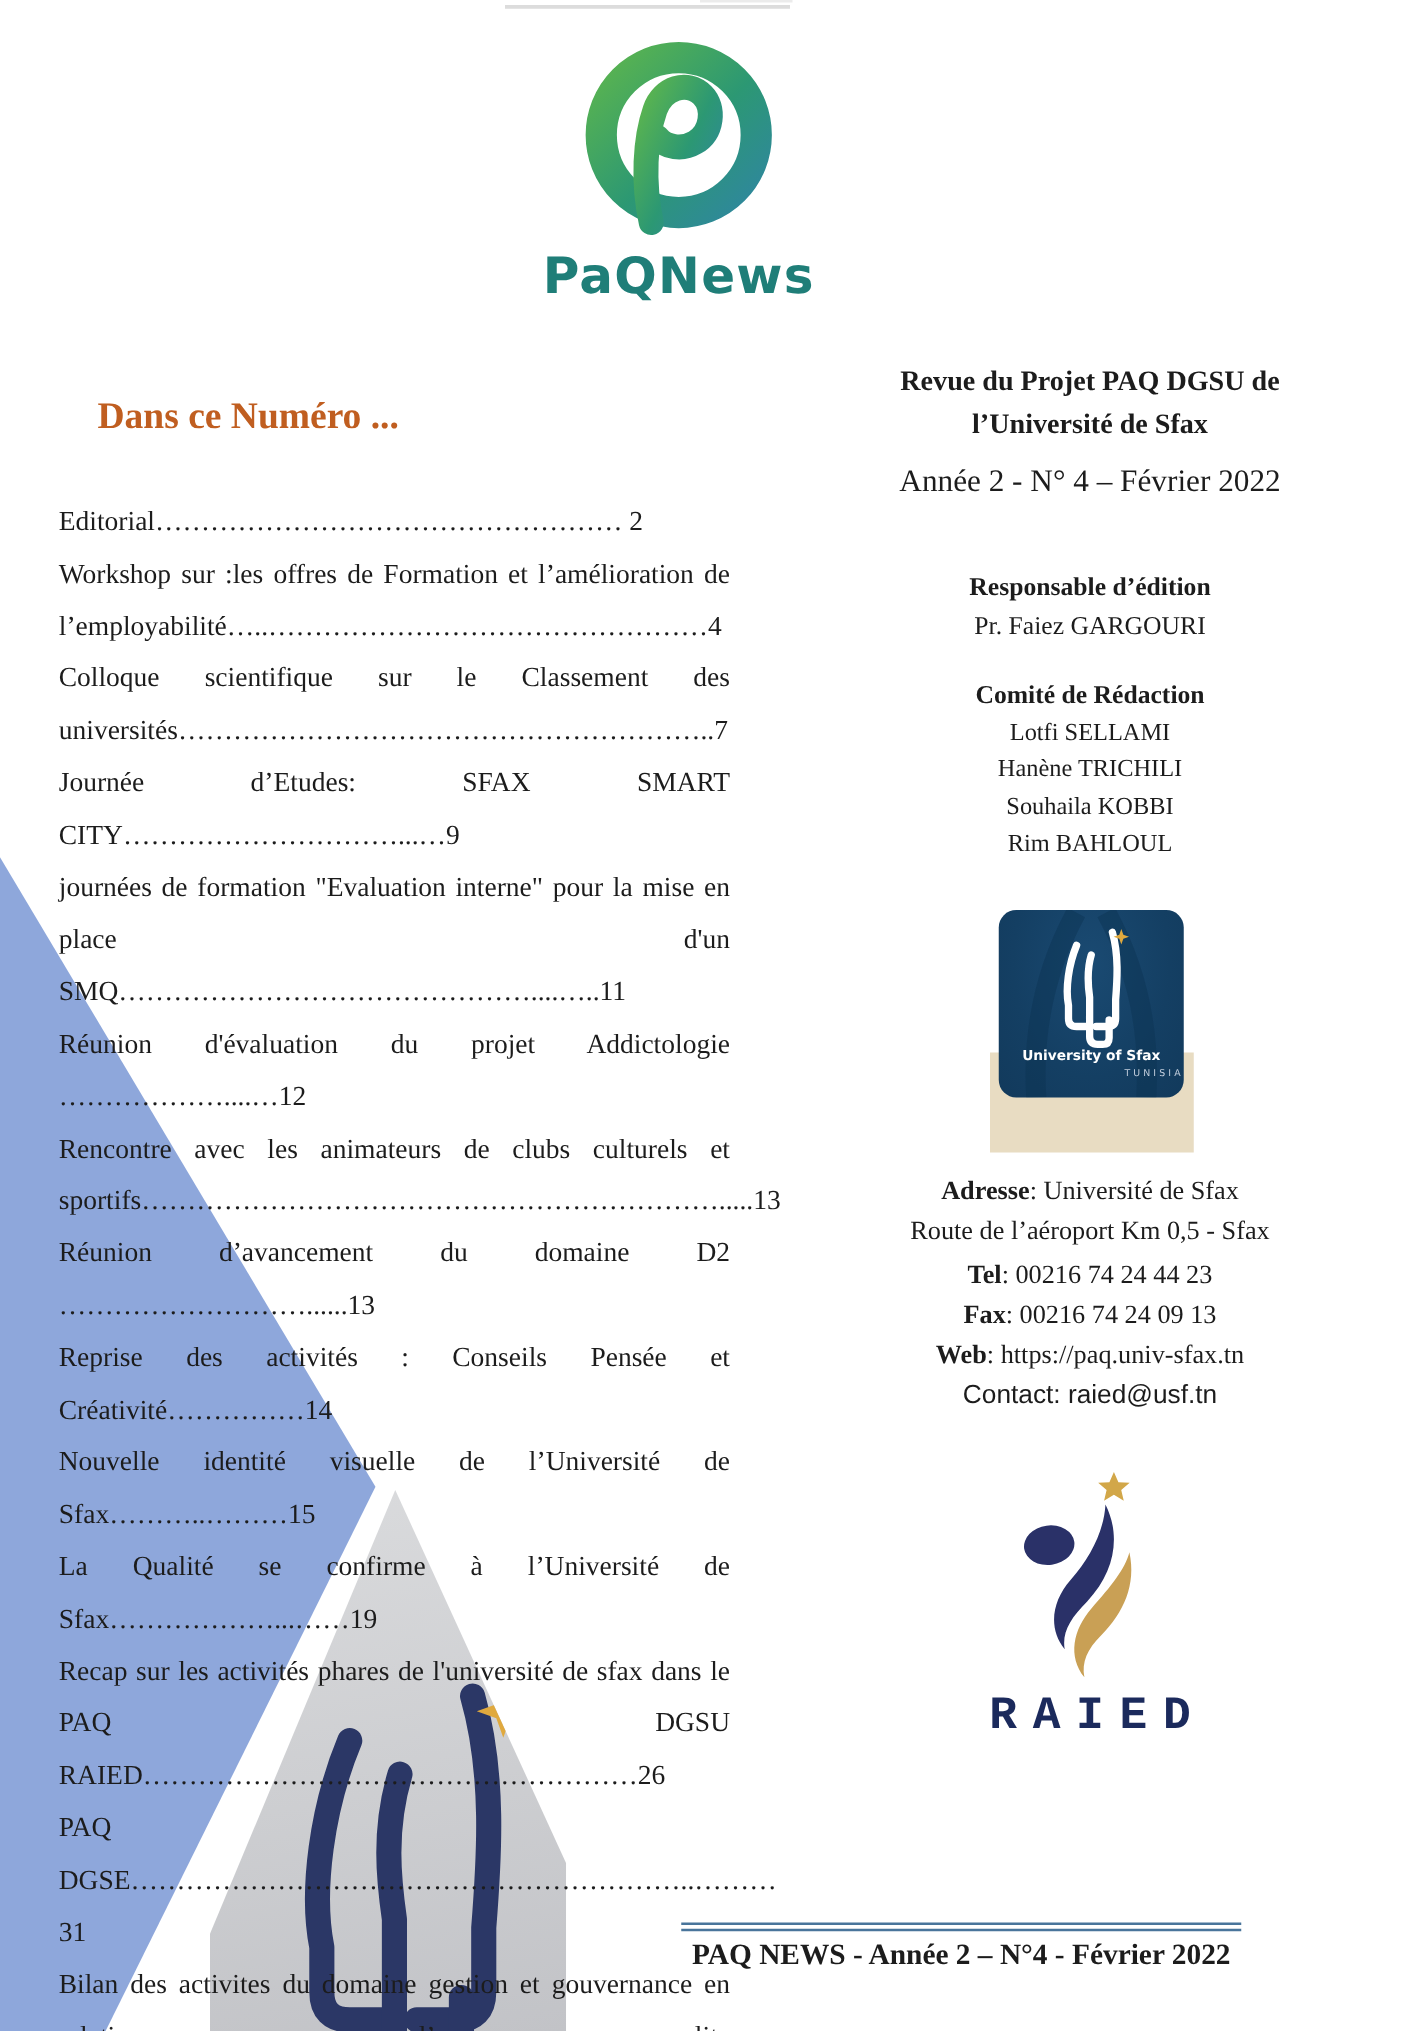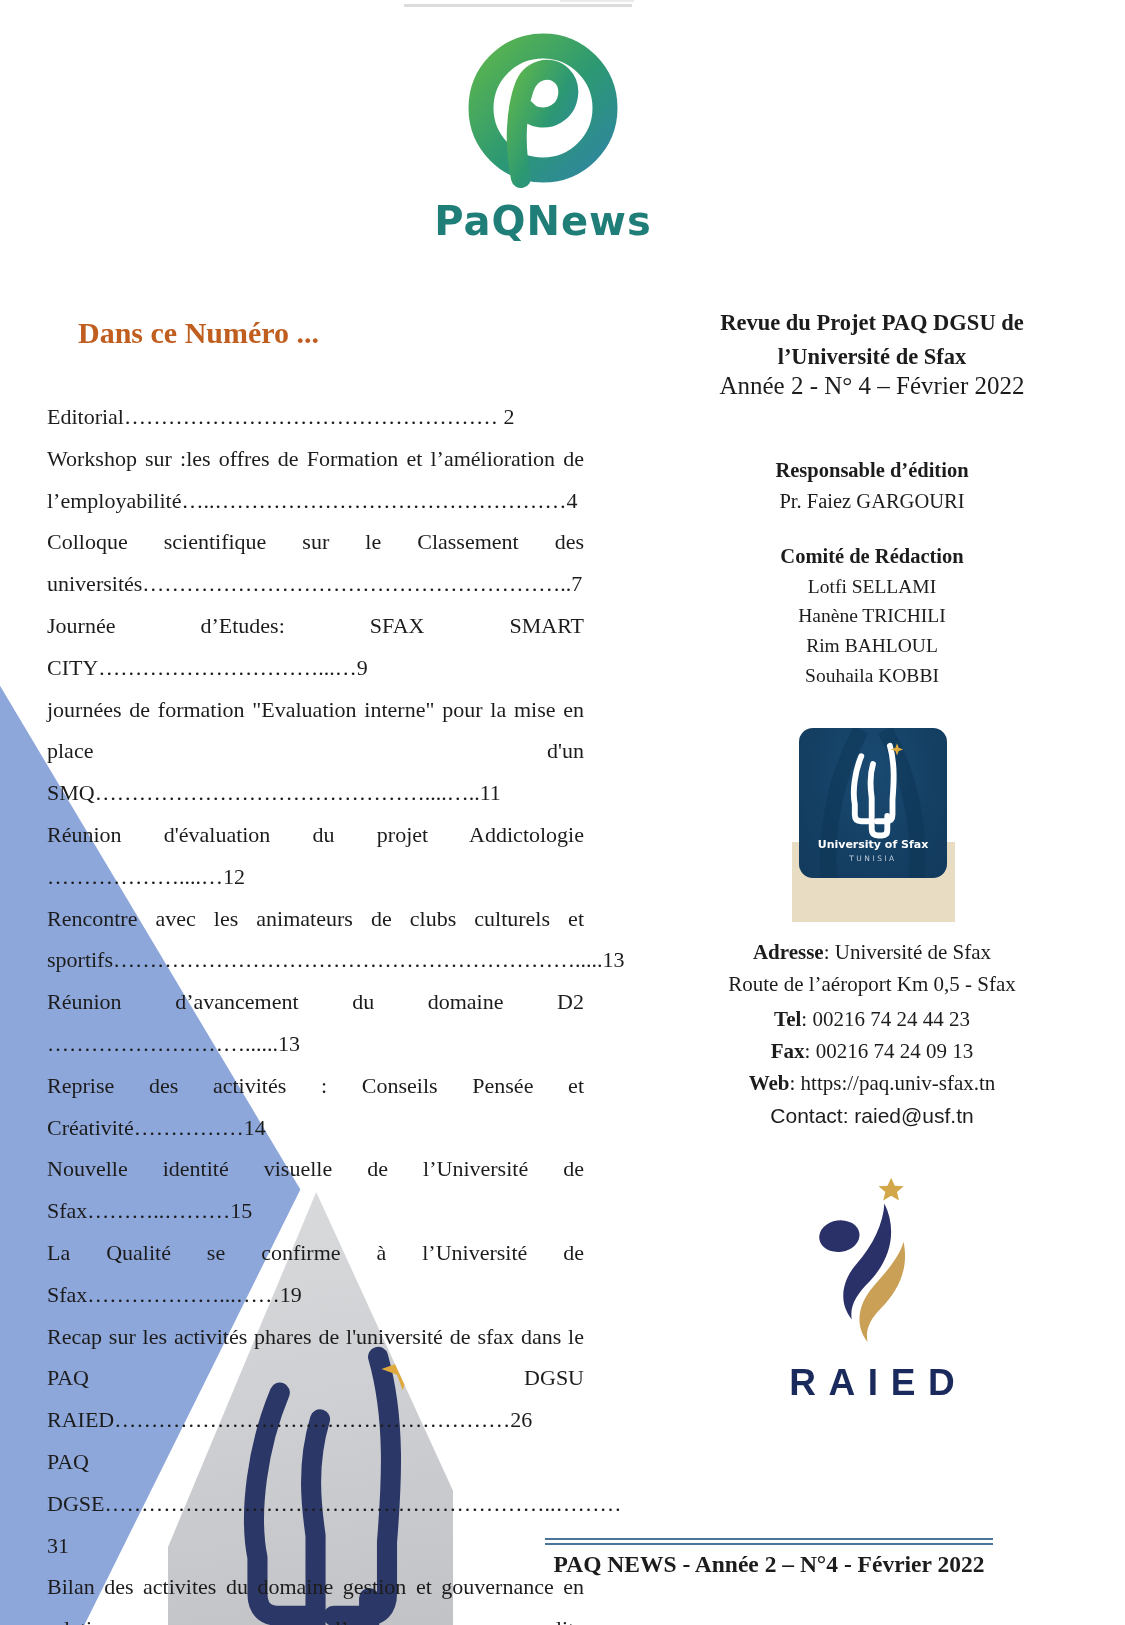--- a/index.html
+++ b/index.html
@@ -26,45 +26,45 @@
 
   
   .toc-heading{position:absolute;left:78px;top:316px;font-size:30px;font-weight:bold;
                color:#c05e20;z-index:3;}
   .toc{position:absolute;left:47px;top:396px;width:537px;font-size:22px;line-height:1.9;
        text-align:justify;z-index:3;}
   .toc p{margin:0;}
 
   
   .rc{position:absolute;left:702px;width:340px;text-align:center;z-index:3;}
-  .jr-title{top:306px;font-size:22.5px;font-weight:bold;line-height:1.5;}
+  .jr-title{top:288px;font-size:22.5px;font-weight:bold;line-height:1.5;}
   .issue{top:372px;font-size:25px;}
   .resp{top:455px;font-size:20.5px;line-height:1.5;}
   .committee{top:541px;font-size:20.5px;line-height:1.5;}
   .committee .member{font-size:19.5px;line-height:1.52;}
   .b{font-weight:bold;}
 
   .univ-band{position:absolute;left:792px;top:842px;width:163px;height:80px;background:#e8dcc2;z-index:2;}
   .univ-logo{position:absolute;left:799px;top:728px;width:148px;height:150px;border-radius:14px;
              background:radial-gradient(ellipse at 50% 28%,#1a4a72 0%,#143f63 60%,#123a5c 100%);
              z-index:3;overflow:hidden;}
   .univ-logo .folds{position:absolute;left:0;top:0;width:148px;height:150px;}
   .univ-logo .emblem{position:absolute;left:35px;top:10px;width:78px;color:#ffffff;}
   .univ-name{position:absolute;left:0;top:110px;width:100%;text-align:center;color:#ffffff;
              font-family:"DejaVu Sans",sans-serif;font-weight:bold;font-size:11px;}
-  .univ-country{position:absolute;left:0;top:126px;width:100%;text-align:center;color:#c2cedd;
+  .univ-country{position:absolute;left:0;top:126px;width:100%;text-align:right;color:#c2cedd;
              font-family:"DejaVu Sans",sans-serif;font-size:7.5px;letter-spacing:2.5px;}
 
   .addr{top:937px;font-size:21px;line-height:1.5;}
   .tels{top:1004px;font-size:21px;line-height:1.52;text-align:center;}
   .contact-line{font-family:"Liberation Sans",sans-serif;font-size:21px;}
 
   .raied-block{position:absolute;left:702px;top:1172px;width:340px;text-align:center;z-index:3;}
   .raied-block svg{display:block;margin:0 auto;}
-  .raied-name{margin-top:10px;font-family:Liberation Sans, sans-serif;font-weight:bold;
+  .raied-name{margin-top:0;font-family:Liberation Mono, monospace;font-weight:bold;
               font-size:37px;letter-spacing:.34em;padding-left:.34em;color:#1b2a5c;}
 
   .footer-rule{position:absolute;left:545px;top:1538px;width:448px;height:3px;
                border-top:2.5px solid #49759b;border-bottom:2.5px solid #49759b;z-index:3;}
   .footer-text{position:absolute;left:545px;top:1551px;width:448px;text-align:center;
                font-weight:bold;font-size:23.5px;z-index:3;}
 </style>
 </head>
 <body>
 
@@ -124,22 +124,22 @@
 
   <div class="rc resp">
     <div class="b">Responsable d’édition</div>
     <div>Pr. Faiez GARGOURI</div>
   </div>
 
   <div class="rc committee">
     <div class="b">Comité de Rédaction</div>
     <div class="member">Lotfi SELLAMI</div>
     <div class="member">Hanène TRICHILI</div>
+    <div class="member">Souhaila KOBBI</div>
     <div class="member">Rim BAHLOUL</div>
-    <div class="member">Souhaila KOBBI</div>
   </div>
 
   <div class="univ-band"></div>
   <div class="univ-logo">
     <svg class="folds" viewBox="0 0 148 150">
       <g fill="none" stroke="#0d3352" stroke-width="16" opacity="0.45">
         <path d="M30,150 C26,85 44,35 62,2"></path>
         <path d="M118,150 C122,85 104,35 86,2"></path>
       </g>
     </svg>

